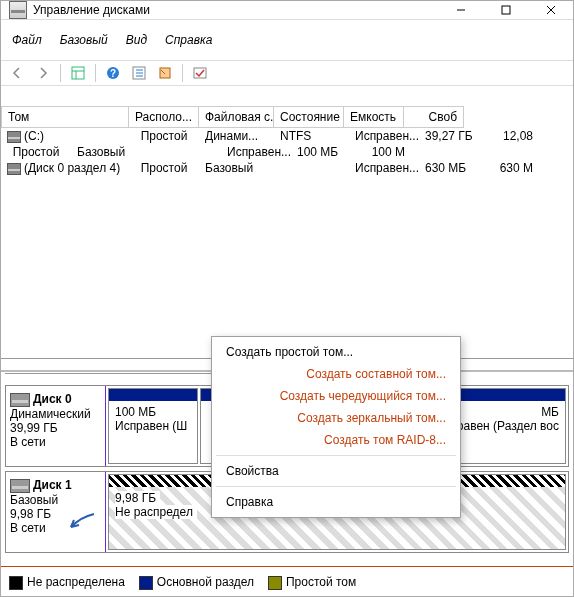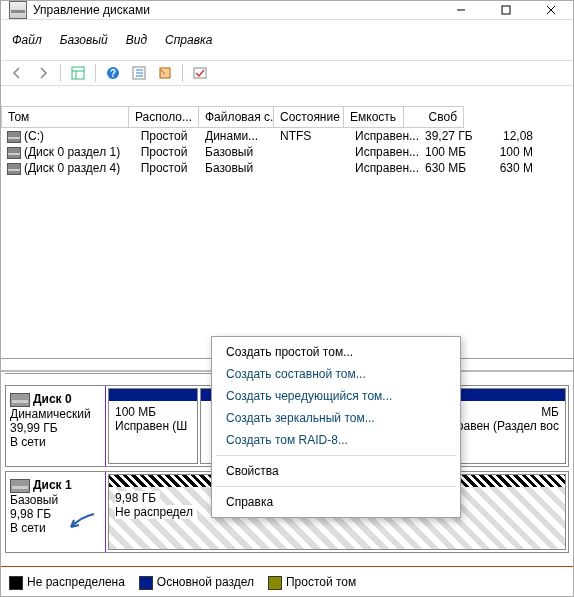--- a/index.html
+++ b/index.html
@@ -43,21 +43,21 @@
   .unalloc .txt{position:relative;z-index:1;background:#fff;display:inline-block;padding-right:4px;}
   .arrow{position:absolute;pointer-events:none;}
   .arrow svg{stroke:#2a5db0;stroke-width:2;fill:none;}
   .legend{border-top:1px solid #c2410c;padding:8px;display:flex;gap:14px;align-items:flex-start;}
   .sw{width:12px;height:12px;border:1px solid #333;display:inline-block;vertical-align:middle;margin-right:4px;}
   .sw-black{background:#000;}
   .sw-blue{background:#001c8a;}
   .sw-olive{background:#8a8a00;}
   .ctxmenu{position:absolute;left:210px;top:335px;width:248px;background:#fff;border:1px solid #a0a0a0;box-shadow:2px 3px 8px rgba(0,0,0,0.25);padding:4px 0;z-index:50;}
   .cmi{padding:4px 14px;white-space:nowrap;}
-  .cmi.disabled{color:#0c4a6e;}
+  .cmi.disabled{color:#c2410c;text-align:right;}
   .cmsep{height:1px;background:#ddd;margin:4px 4px;}
   
   .c0{width:128px;text-align:left;}
   .c1{width:70px;text-align:center;}
   .c2{width:75px;}
   .c3{width:75px;}
   .c4{width:70px;}
   .c5{width:60px;}
   .c6{width:60px;text-align:right;}
 </style>
@@ -158,21 +158,20 @@
       <div class="tr">
         <div class="td c0"><span class="vol-icon"></span><span>(C:)</span></div>
         <div class="td c1">Простой</div>
         <div class="td c2">Динами...</div>
         <div class="td c3">NTFS</div>
         <div class="td c4">Исправен...</div>
         <div class="td c5">39,27 ГБ</div>
         <div class="td c6">12,08</div>
       </div>
       <div class="tr">
-        <div class="td c0"><span class="vol-icon"></span><span>(Диск 0 раздел 1)</span></div>
         <div class="td c1">Простой</div>
         <div class="td c2">Базовый</div>
         <div class="td c3"></div>
         <div class="td c4">Исправен...</div>
         <div class="td c5">100 МБ</div>
         <div class="td c6">100 М</div>
       </div>
       <div class="tr">
         <div class="td c0"><span class="vol-icon"></span><span>(Диск 0 раздел 4)</span></div>
         <div class="td c1">Простой</div>

